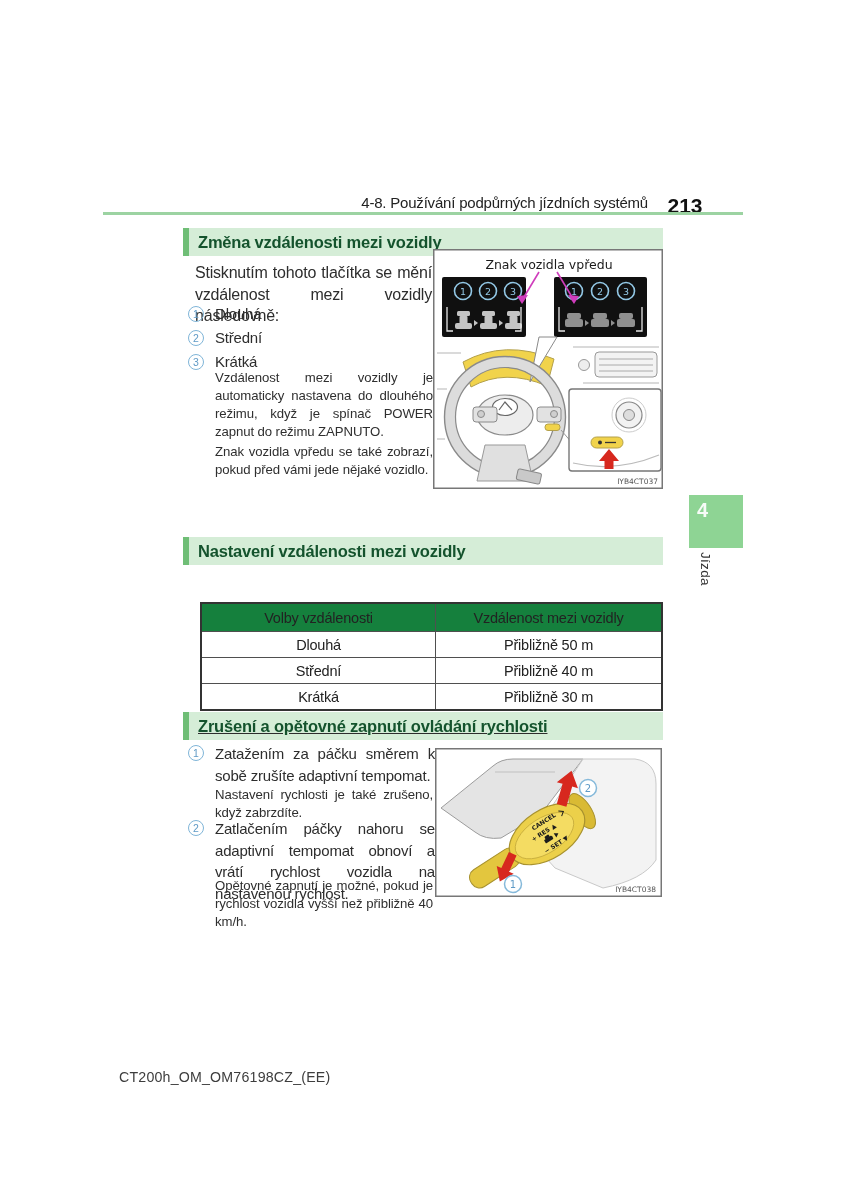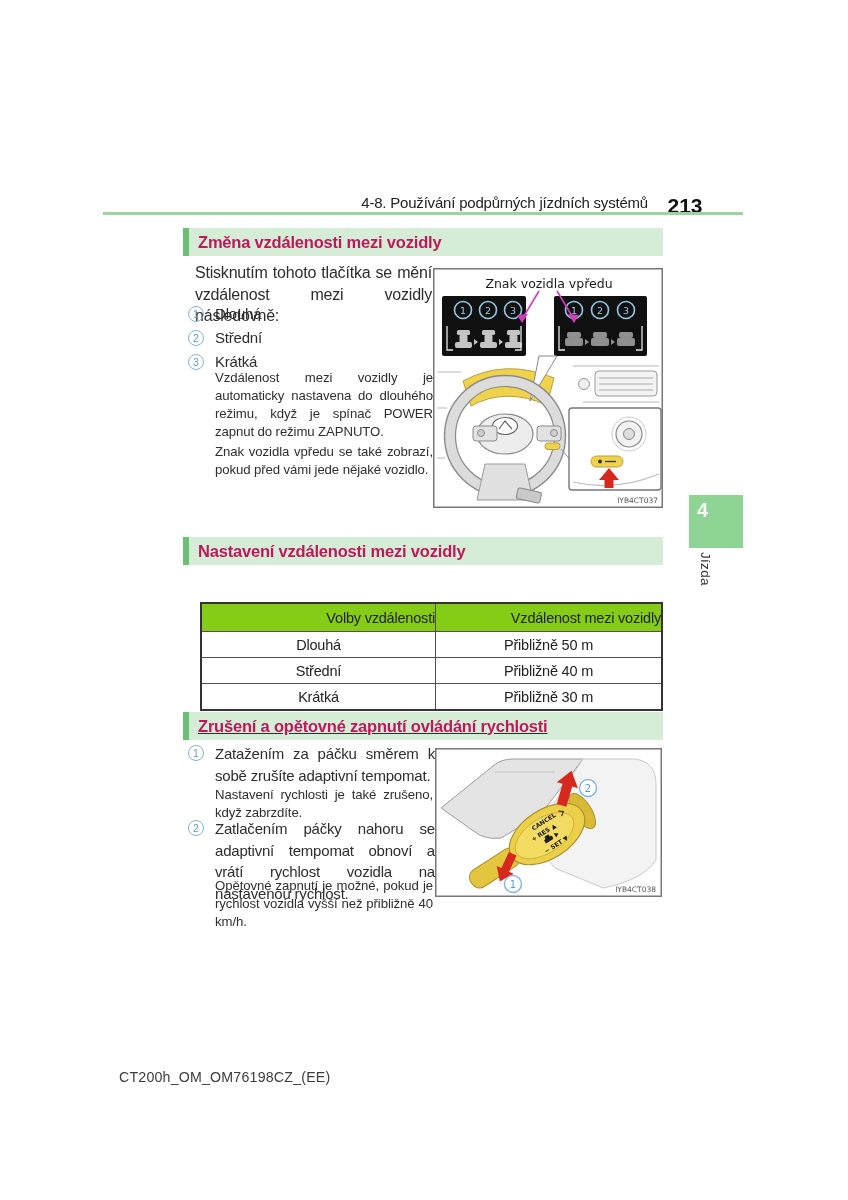--- a/index.html
+++ b/index.html
@@ -9,40 +9,40 @@
   }
   
   .hdr-title{position:absolute;top:194px;left:103px;width:545px;text-align:right;
     font-size:15px;letter-spacing:-0.2px;color:#222;}
   .hdr-page{position:absolute;top:194px;left:660px;width:50px;text-align:center;
     font-size:21px;font-weight:bold;color:#111;}
   .hdr-rule{position:absolute;top:212px;left:103px;width:640px;height:3px;background:#9cd3a2;}
   
   .sec{position:absolute;left:183px;width:474px;height:28px;background:#d5edd7;
     border-left:6px solid #6fbe76;display:flex;align-items:center;}
-  .sec .sec-t{font-size:16.5px;font-weight:bold;color:#be185d;padding-left:9px;letter-spacing:-0.2px;white-space:nowrap;}
+  .sec .sec-t{font-size:16.5px;font-weight:bold;color:#14532d;padding-left:9px;letter-spacing:-0.2px;white-space:nowrap;}
   
   .col-text{position:absolute;left:195px;width:237px;font-size:16px;line-height:21.5px;
     text-align:justify;letter-spacing:-0.2px;color:#2d2d2d;}
   .wide-text{position:absolute;left:195px;width:490px;font-size:15px;line-height:21.5px;
     text-align:justify;letter-spacing:-0.2px;color:#2d2d2d;}
   .note{position:absolute;left:215px;width:218px;font-size:13.2px;line-height:18px;
     text-align:justify;letter-spacing:-0.1px;color:#2f2f2f;}
   .li{position:absolute;left:188px;display:flex;align-items:flex-start;gap:11px;width:247px;}
   .li .li-label{font-size:15px;line-height:20px;letter-spacing:-0.2px;}
   .li .li-text{font-size:15px;line-height:21.5px;text-align:justify;letter-spacing:-0.2px;flex:1;}
   .cnum{flex:0 0 auto;width:14px;height:14px;margin-top:2px;border:1.5px solid #7fb5d8;
     border-radius:50%;color:#5f9ac6;font-size:10.5px;line-height:14px;text-align:center;
     font-weight:normal;display:inline-block;}
   
   table.dist{position:absolute;left:200px;top:602px;width:463px;border-collapse:collapse;
     font-size:14.5px;letter-spacing:-0.2px;color:#222;}
   table.dist th,table.dist td{border:1px solid #4f4f4f;text-align:center;font-weight:normal;padding:0;}
   table.dist{border:2px solid #333;}
-  table.dist th{background:#84cc16;height:27px;text-align:right;}
+  table.dist th{background:#15803d;height:27px;}
   table.dist td{height:25px;background:#fff;}
   
   .fig{position:absolute;}
   
   .tab-box{position:absolute;left:689px;top:495px;width:54px;height:53px;background:#8ed494;}
   .tab-box .tab-num{position:absolute;left:8px;top:4px;color:#f7fbf7;font-size:20px;font-weight:bold;}
   .tab-label{position:absolute;left:713px;top:552px;transform:rotate(90deg);transform-origin:0 0;
     font-size:13.5px;color:#333;letter-spacing:0.3px;white-space:nowrap;}
   
   .footer{position:absolute;left:119px;top:1069px;font-size:14.2px;color:#3d3d3d;letter-spacing:0.2px;}
@@ -72,21 +72,21 @@
     <span class="li-label">Střední</span>
   </div>
   <div class="li" style="top:352px;">
     <span class="cnum">3</span>
     <span class="li-label">Krátká</span>
   </div>
 
   <div class="note" style="top:369px;">Vzdálenost mezi vozidly je automaticky nastavena do dlouhého režimu, když je spínač POWER zapnut do režimu ZAPNUTO.</div>
   <div class="note" style="top:443px;">Znak vozidla vpředu se také zobrazí, pokud před vámi jede nějaké vozidlo.</div>
 
-  <div class="fig" style="left:433px;top:268px;">
+  <div class="fig" style="left:433px;top:249px;">
     <svg width="230" height="240" viewBox="0 0 230 240">
       <rect x="0.75" y="0.75" width="228.5" height="238.5" fill="#ffffff" stroke="#777" stroke-width="1.5"></rect>
       <text x="116" y="20" text-anchor="middle" font-size="12.5" fill="#1a1a1a">Znak vozidla vpředu</text>
 
       <g>
         <rect x="9" y="28" width="84" height="60" rx="2" fill="#101010"></rect>
         <circle cx="30" cy="42" r="8.5" fill="none" stroke="#93c8e6" stroke-width="1.6"></circle>
         <circle cx="55" cy="42" r="8.5" fill="none" stroke="#93c8e6" stroke-width="1.6"></circle>
         <circle cx="80" cy="42" r="8.5" fill="none" stroke="#93c8e6" stroke-width="1.6"></circle>
         <text x="30" y="45.5" text-anchor="middle" font-size="9.5" fill="#93c8e6">1</text>

